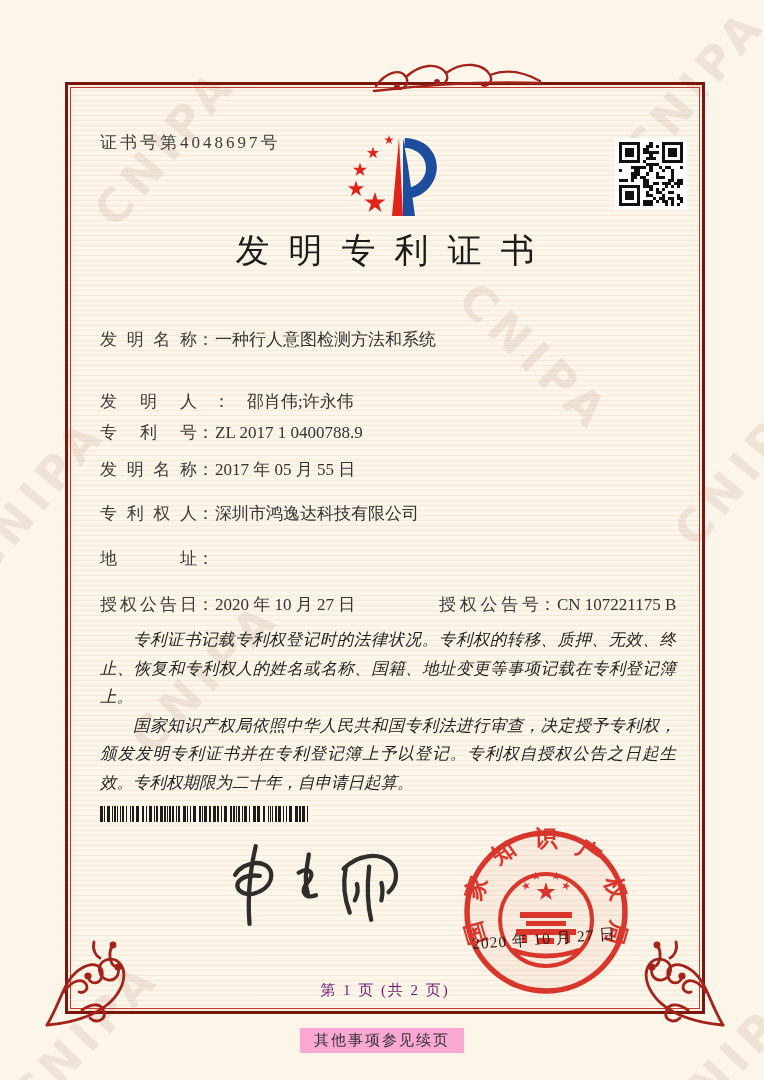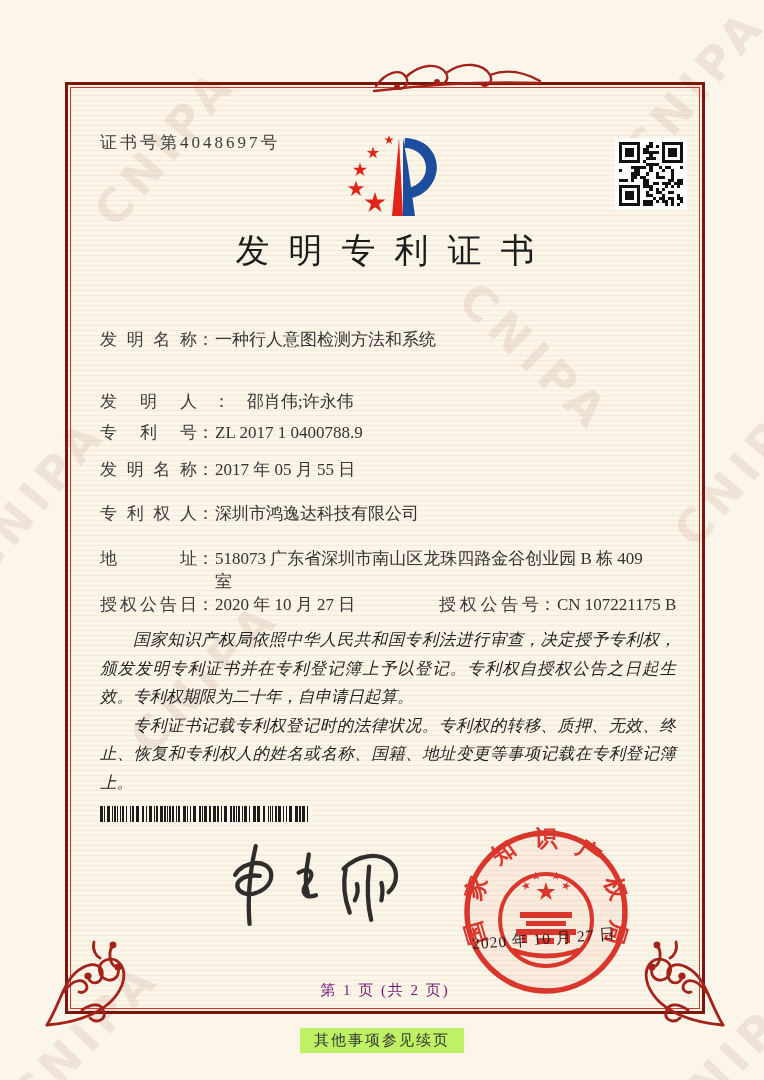--- a/index.html
+++ b/index.html
@@ -48,21 +48,21 @@
   .barcode{position:absolute;left:100px;top:806px;background:#fcf5e9;}
   .signer{position:absolute;left:113px;top:858px;font-size:17px;color:#222;line-height:31px;letter-spacing:1px;}
   .signature{position:absolute;left:212px;top:838px;}
   .seal{position:absolute;left:460px;top:826px;width:172px;height:172px;}
   .seal-date{position:absolute;left:468px;top:929px;width:152px;text-align:center;
     font-size:15.5px;color:#2a1b17;transform:rotate(-4deg);letter-spacing:1px;}
 
   .page-indicator{position:absolute;left:65px;top:981px;width:640px;text-align:center;
     font-size:15px;color:#701a75;letter-spacing:2px;}
   .continuation{position:absolute;left:0;top:1028px;width:764px;text-align:center;}
-  .continuation span{display:inline-block;background:#bef264;padding:3px 14px;
+  .continuation span{display:inline-block;background:#f9a8d4;padding:3px 14px;
     font-size:15px;color:#333;letter-spacing:2px;box-shadow:0 0 6px rgba(0,0,0,0.03);}
 </style>
 </head>
 <body>
 
 <div class="page">
 
   <div class="watermark" style="left:70px;top:120px;transform:rotate(-50deg);">CNIPA</div>
   <div class="watermark" style="left:600px;top:60px;transform:rotate(-50deg);">CNIPA</div>
   <div class="watermark" style="left:440px;top:330px;transform:rotate(44deg);">CNIPA</div>
@@ -278,34 +278,33 @@
       <span class="val">2017 年 05 月 55 日</span>
   </div>
   <div class="row r5">
     <span class="lbl">专利权人</span>
       <span class="colon">：</span>
       <span class="val">深圳市鸿逸达科技有限公司</span>
   </div>
   <div class="row r6">
     <span class="lbl">地址</span>
       <span class="colon">：</span>
-      <span class="val">518073 广东省深圳市南山区龙珠四路金谷创业园 B 栋 409 室</span>
   </div>
   <div class="row r7">
     <span class="lbl">授权公告日</span>
       <span class="colon">：</span>
       <span class="val val1">2020 年 10 月 27 日</span>
       <span class="lbl2">授权公告号</span>
       <span class="colon">：</span>
       <span class="val">CN 107221175 B</span>
   </div>
 
   <div class="body-text">
+    <p>专利证书记载专利权登记时的法律状况。专利权的转移、质押、无效、终止、恢复和专利权人的姓名或名称、国籍、地址变更等事项记载在专利登记簿上。</p>
     <p>国家知识产权局依照中华人民共和国专利法进行审查，决定授予专利权，颁发发明专利证书并在专利登记簿上予以登记。专利权自授权公告之日起生效。专利权期限为二十年，自申请日起算。</p>
-    <p>专利证书记载专利权登记时的法律状况。专利权的转移、质押、无效、终止、恢复和专利权人的姓名或名称、国籍、地址变更等事项记载在专利登记簿上。</p>
   </div>
 
   <svg class="barcode" id="barcodesvg" width="212" height="16">
       <rect x="0" y="0" width="3" height="16" fill="#1c1c1c"></rect>
       <rect x="4" y="0" width="1" height="16" fill="#1c1c1c"></rect>
       <rect x="7" y="0" width="3" height="16" fill="#1c1c1c"></rect>
       <rect x="12" y="0" width="1" height="16" fill="#1c1c1c"></rect>
       <rect x="14" y="0" width="2" height="16" fill="#1c1c1c"></rect>
       <rect x="17" y="0" width="1" height="16" fill="#1c1c1c"></rect>
       <rect x="20" y="0" width="1" height="16" fill="#1c1c1c"></rect>

